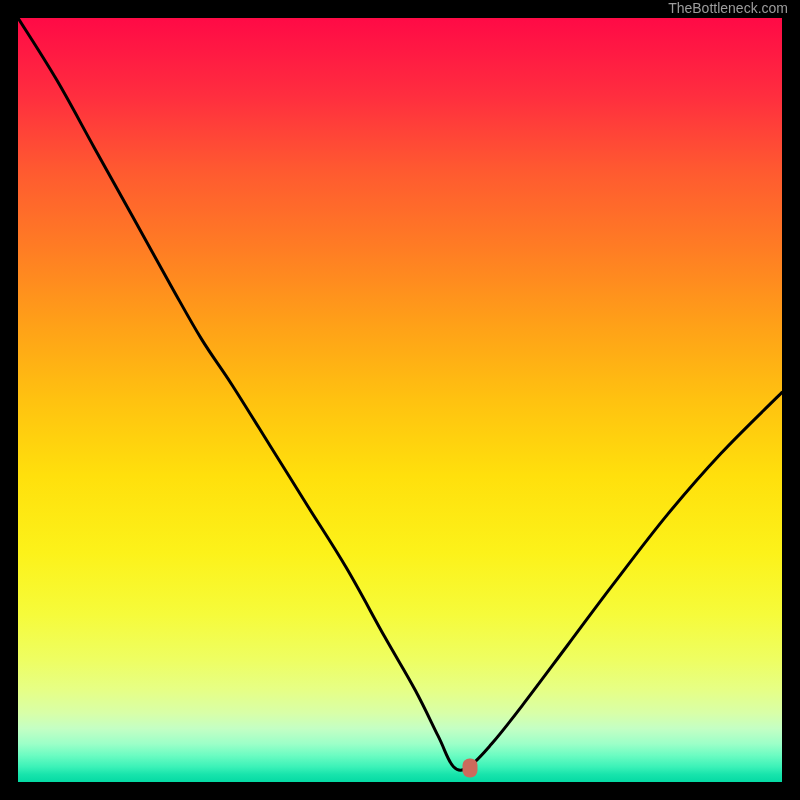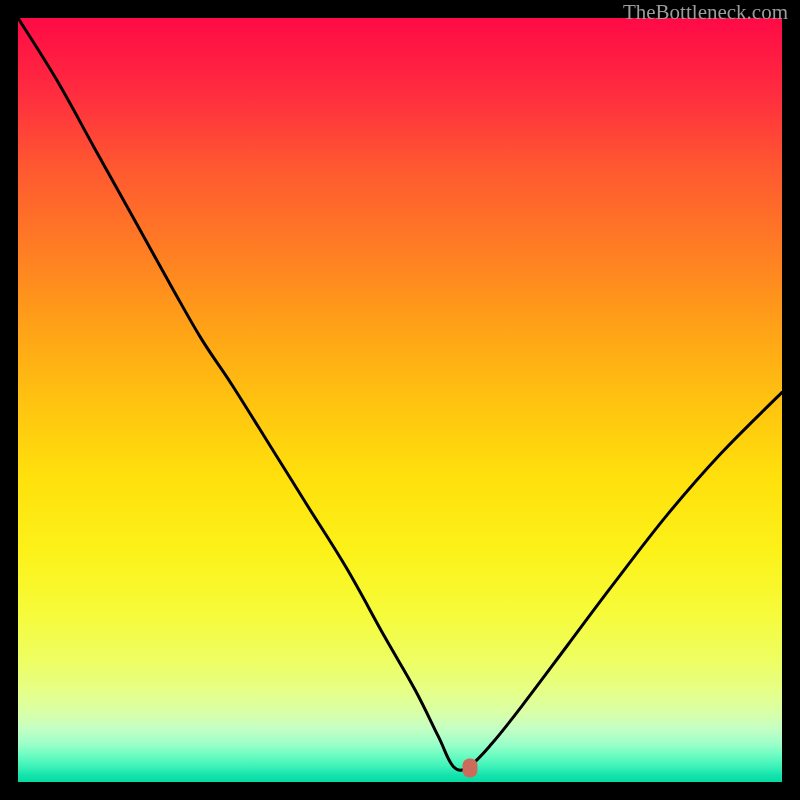--- a/index.html
+++ b/index.html
@@ -67,22 +67,22 @@
     height: 19px;
     background: #CC6A5C;
     border-radius: 7px;
     z-index: 6;
     transform: translate(-50%, -50%);
   }
   .watermark {
     position: absolute;
     top: 0;
     right: 12px;
-    font-family: Liberation Serif, serif;
-    font-size: 21px;
+    font-family: Liberation Sans, sans-serif;
+    font-size: 14px;
     font-weight: 500;
     letter-spacing: 0px;
     color: #9C9C9C;
     z-index: 20;
     user-select: none;
   }
 </style>
 </head>
 <body>
 

